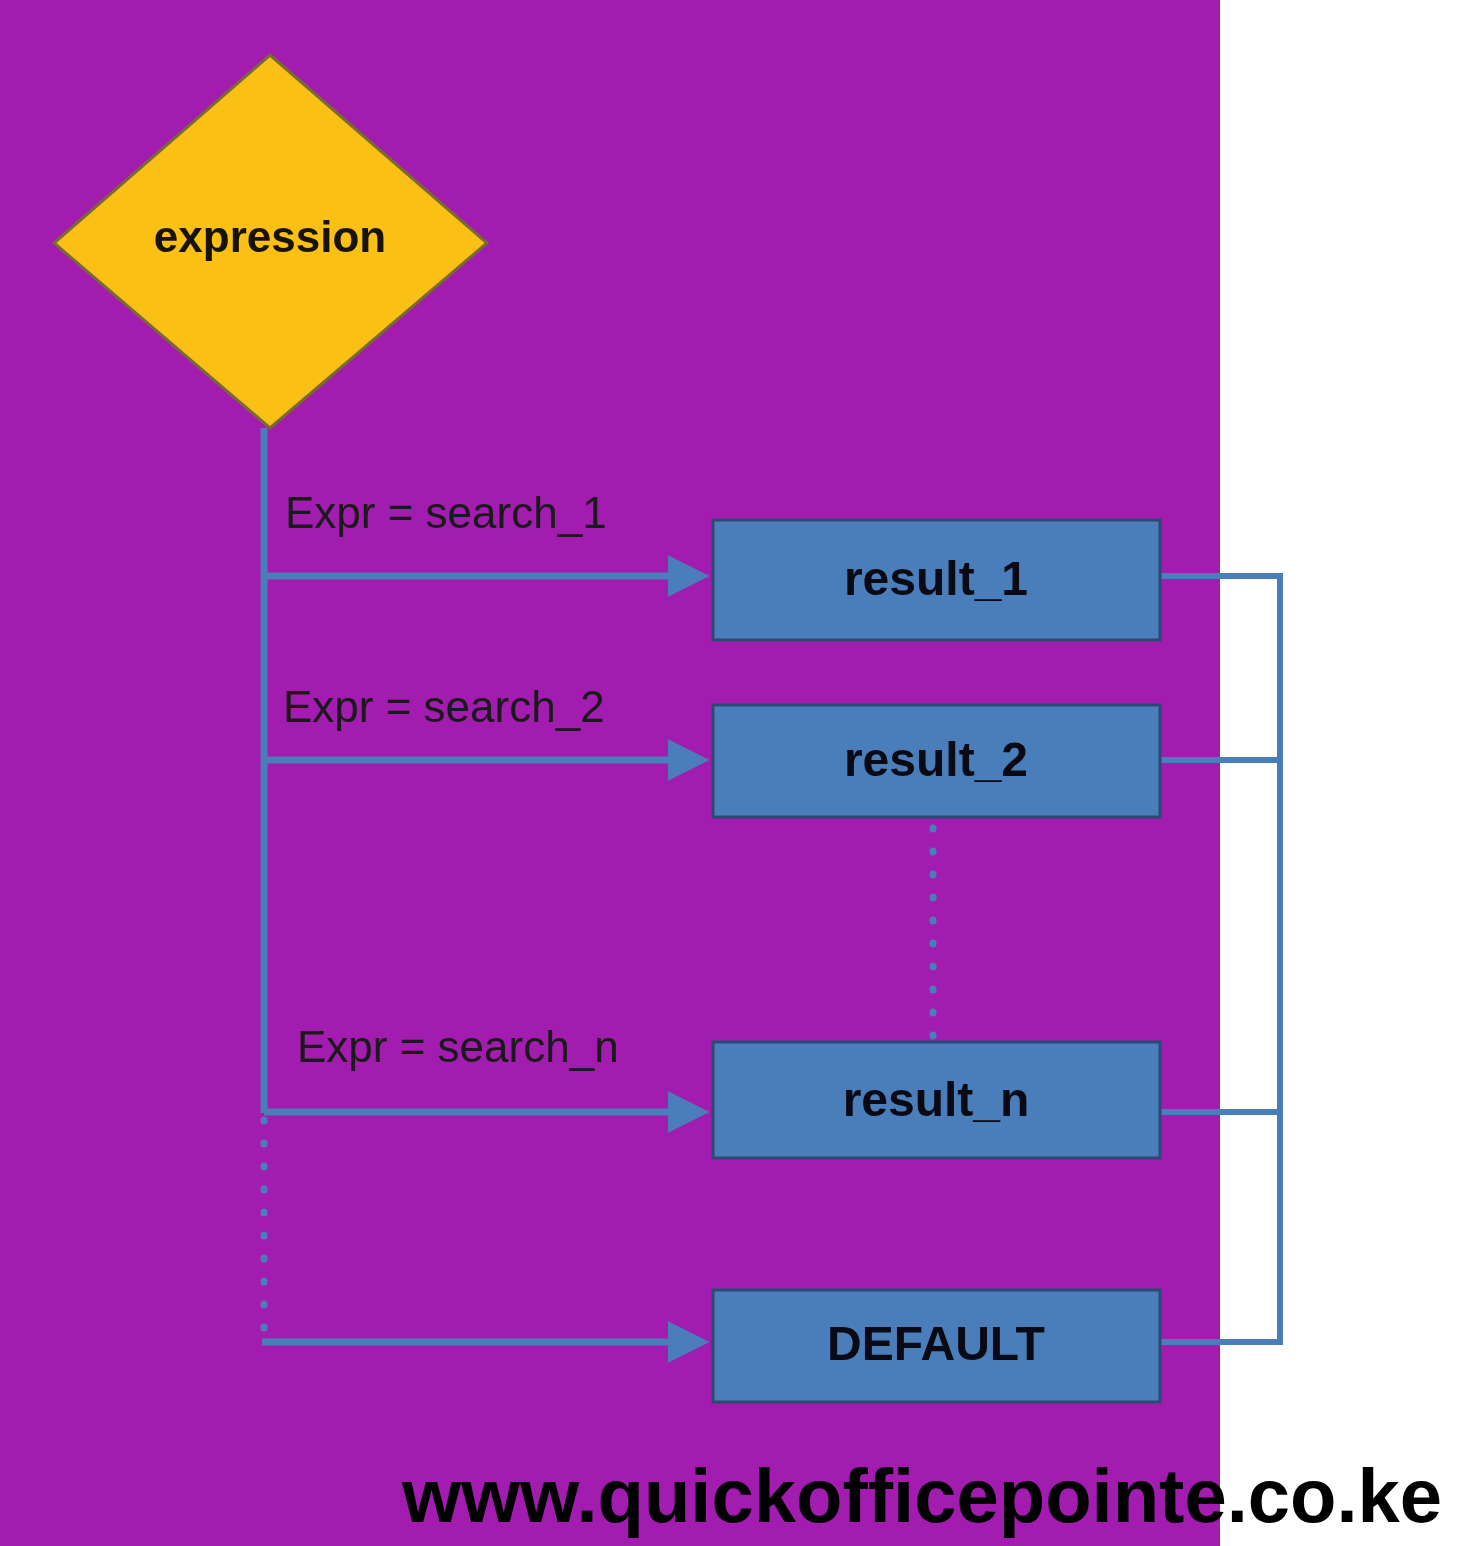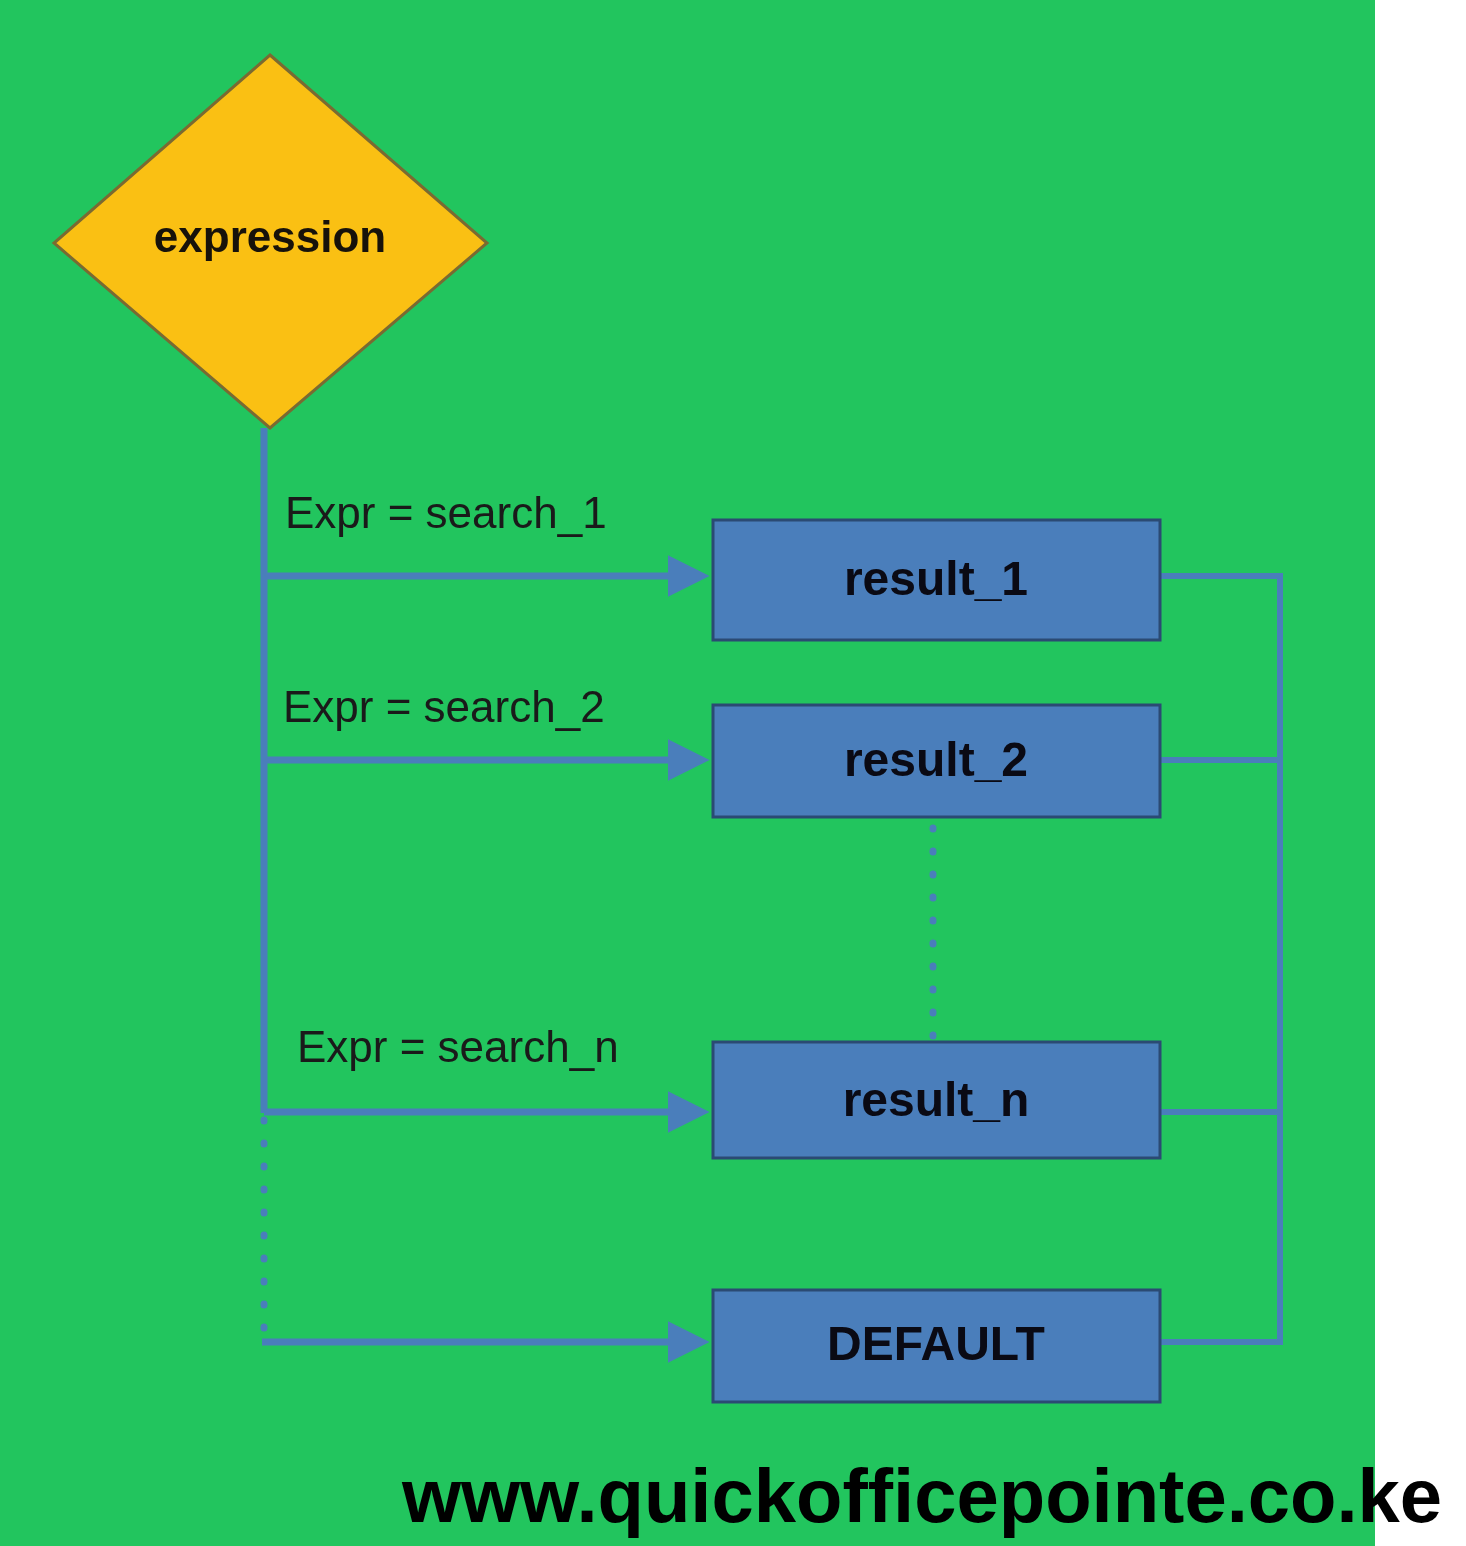--- a/index.html
+++ b/index.html
@@ -8,23 +8,23 @@
     background: #ffffff;
   }
   body {
     width: 1466px;
     height: 1546px;
     font-family: "Liberation Sans", sans-serif;
     overflow: hidden;
   }
   #canvas {
     position: relative;
-    width: 1375px;
+    width: 1220px;
     height: 1546px;
-    background: #22c55e;
+    background: #a21caf;
   }
   svg.flow {
     position: absolute;
     top: 0;
     left: 0;
     width: 1466px;
     height: 1546px;
   }
   .node-text {
     font-family: "Liberation Sans", sans-serif;

